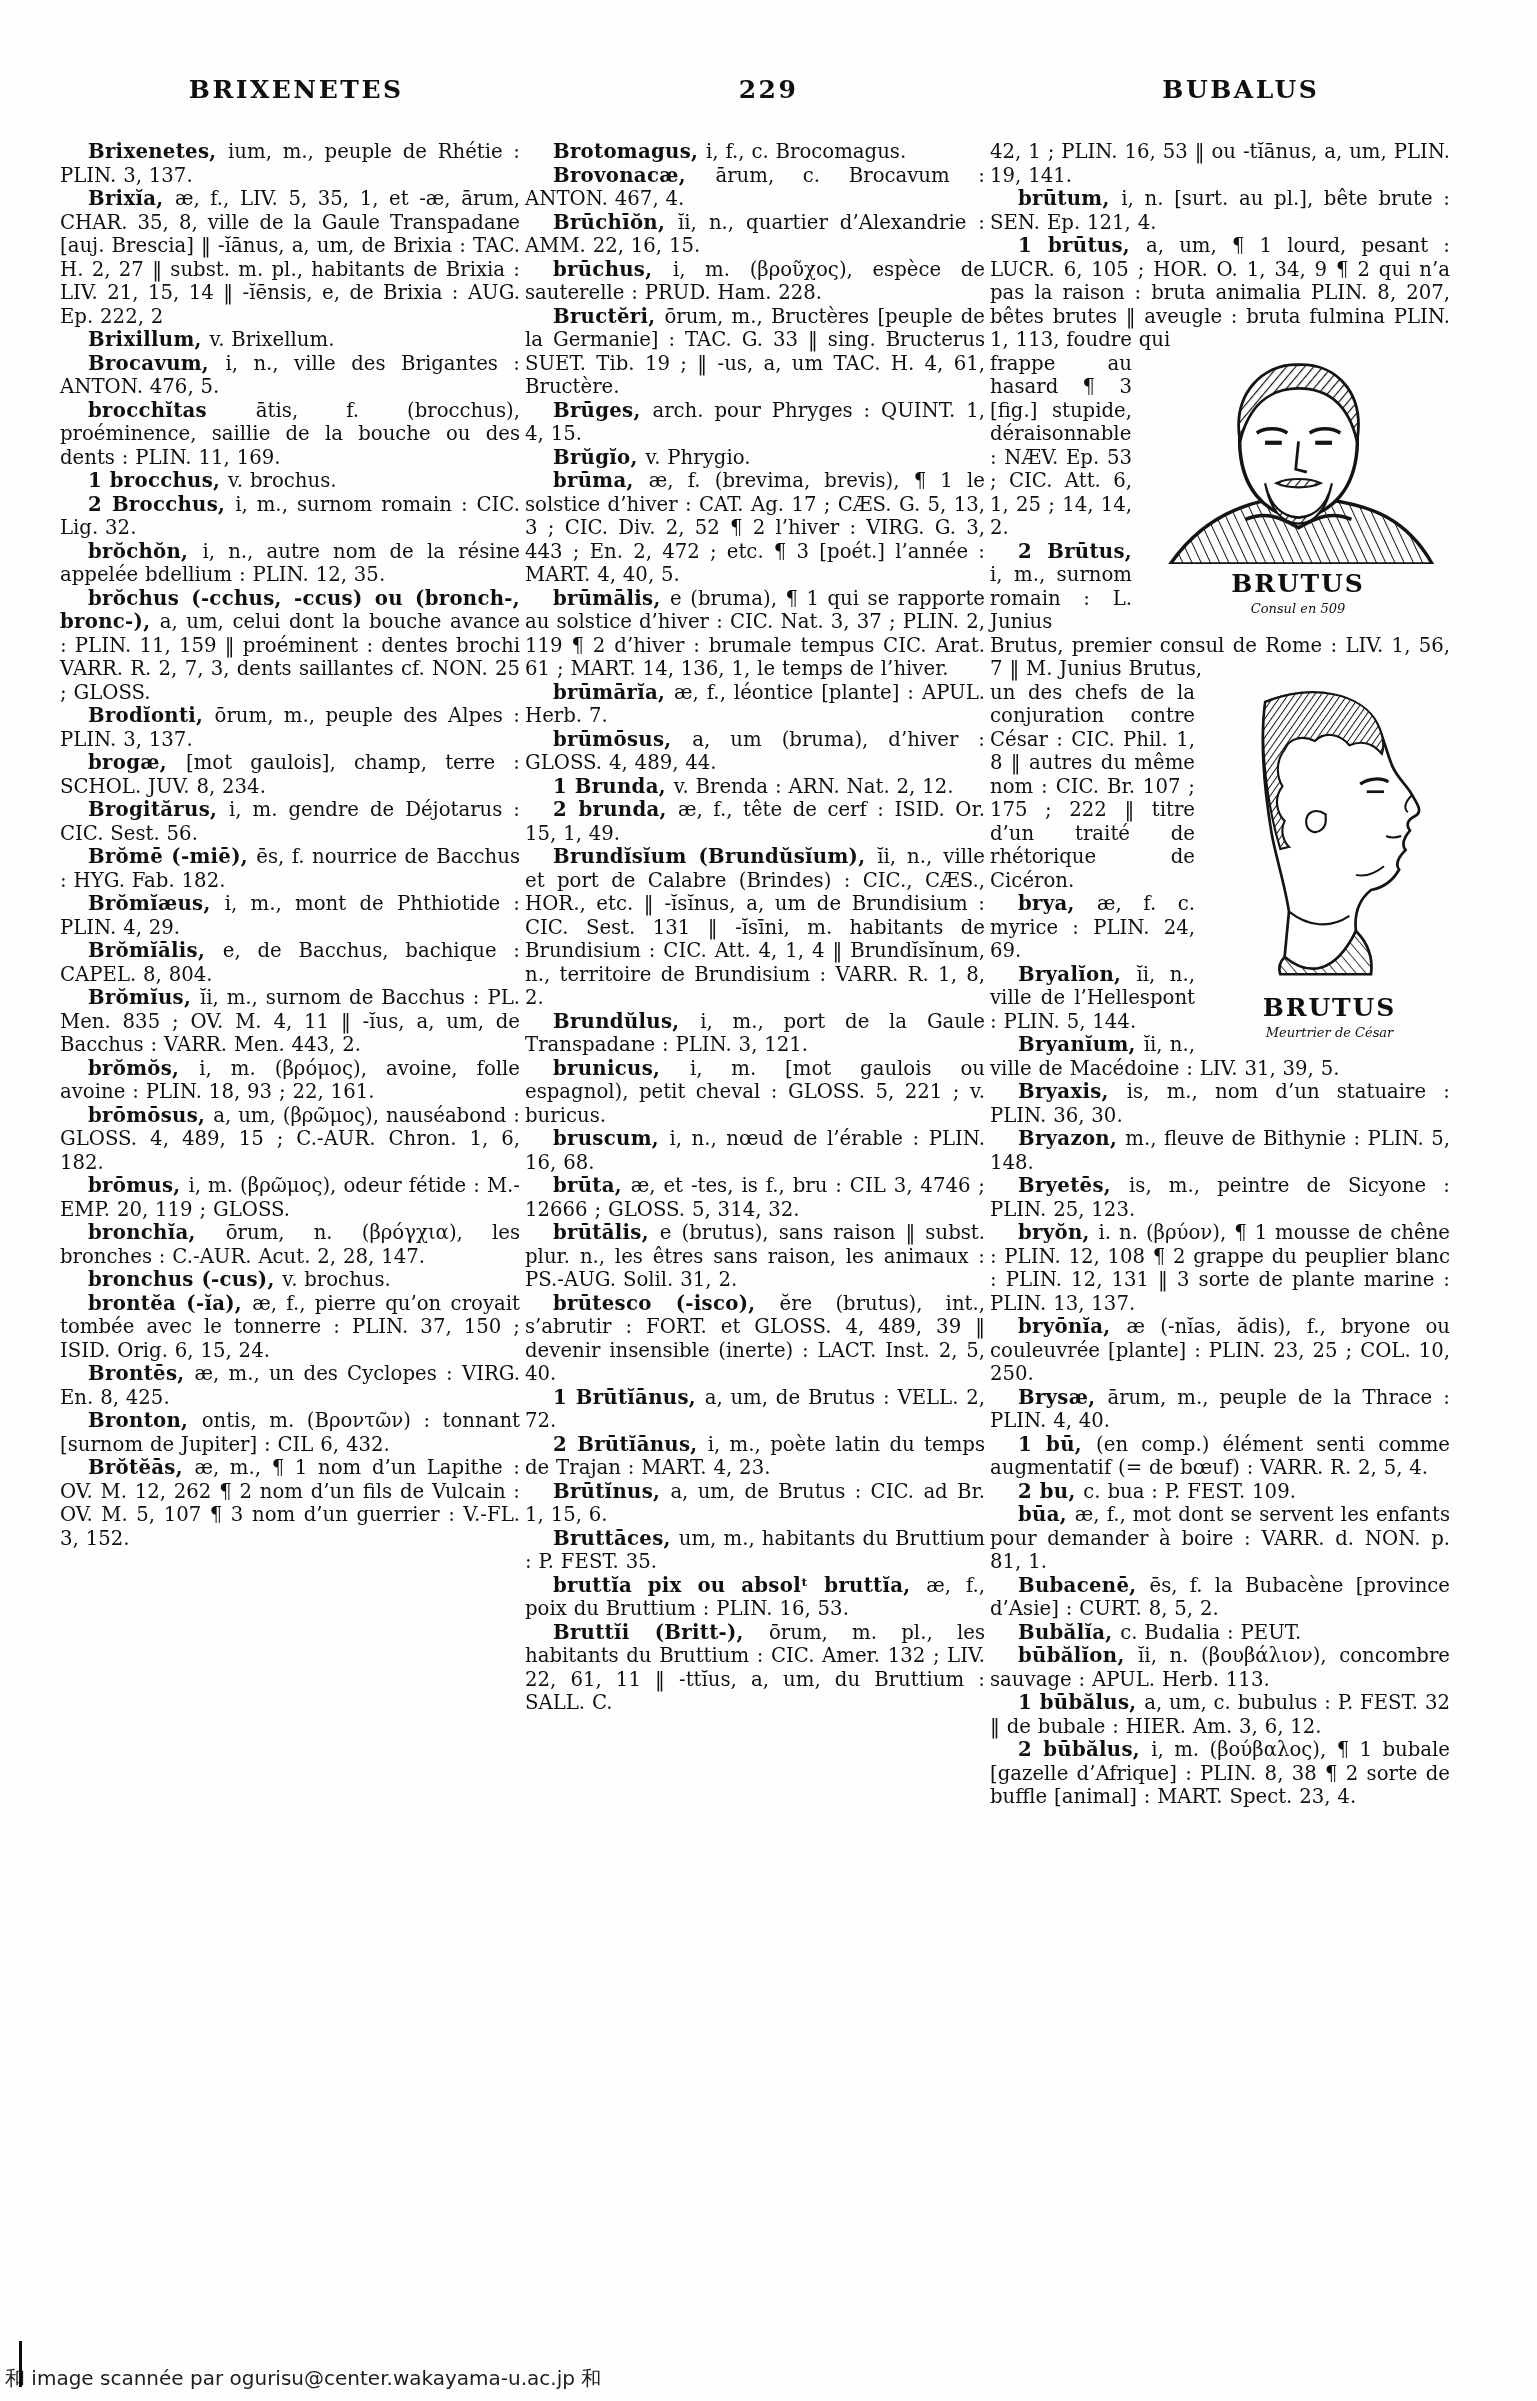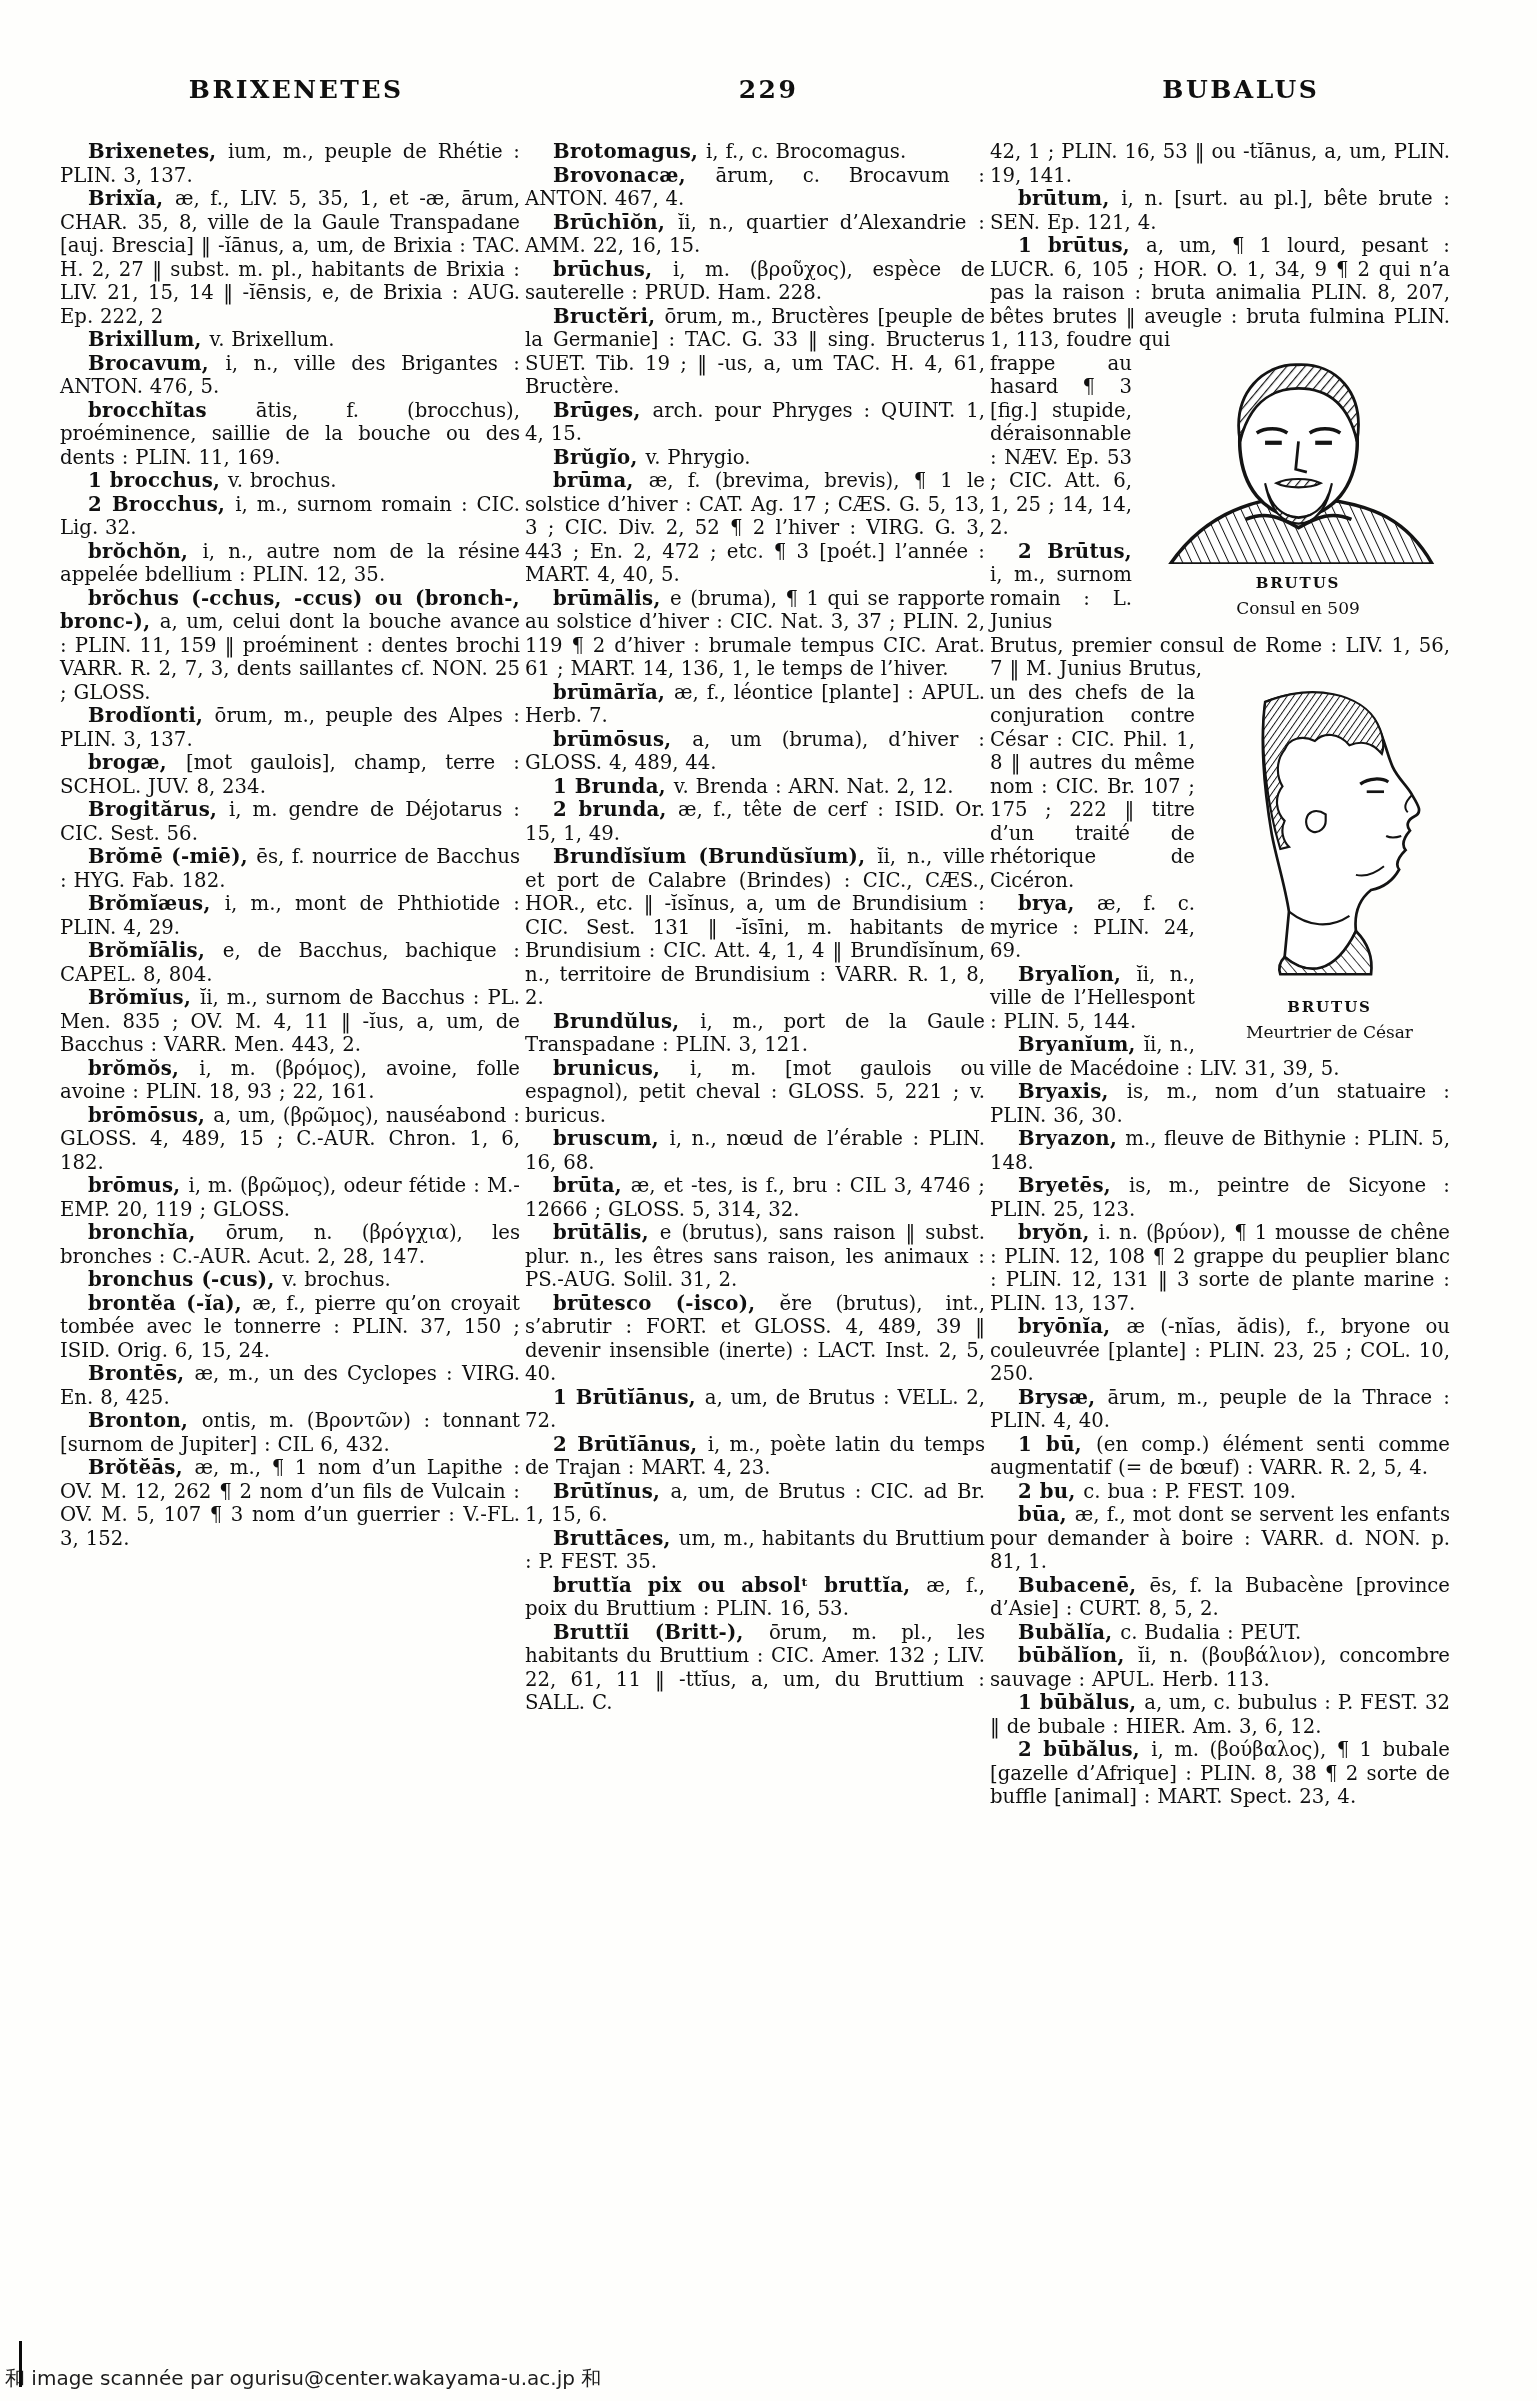--- a/index.html
+++ b/index.html
@@ -27,22 +27,22 @@
   }
   p.entry.cont{text-indent:0;}
   .hw{font-weight:bold;letter-spacing:0.3px;}
   figure.portrait{
     float:right;margin:3.8px 0 6.3px 14px;padding:0;text-align:center;
   }
   figure.portrait.fig0{width:304px;}
   figure.portrait.fig1{width:241px;}
   figure.portrait svg{display:block;margin:0 auto;}
   figure.portrait figcaption{margin-top:6.3px;line-height:25px;}
-  .cap-title{display:block;font-weight:bold;font-size:15px;letter-spacing:1.9px;}
-  .cap-sub{display:block;font-size:17px;text-align:center;}
+  .cap-title{display:block;font-weight:bold;font-size:25px;letter-spacing:1.9px;}
+  .cap-sub{display:block;font-style:italic;font-size:13px;text-align:center;}
   .watermark{
     position:absolute;left:5px;bottom:9px;
     font-family:"DejaVu Sans","Liberation Sans",sans-serif;
     font-size:20px;color:#1c1c1c;letter-spacing:0;
   }
   .scan-artifact{
     position:absolute;left:19px;bottom:14px;width:2.5px;height:46px;background:#0a0a0a;
   }
 </style>
 </head>

